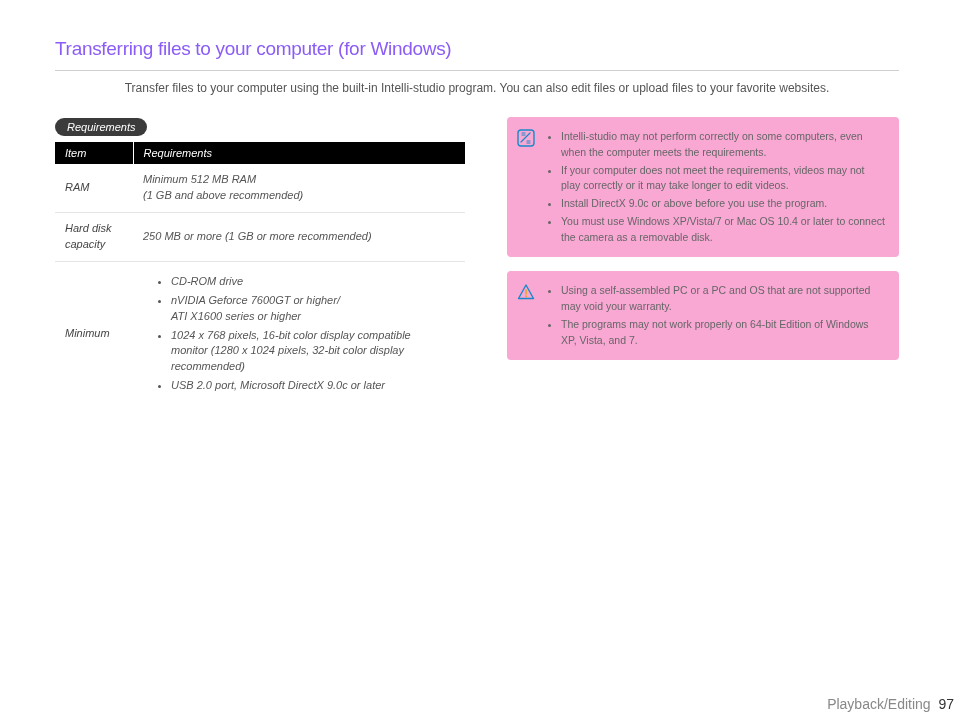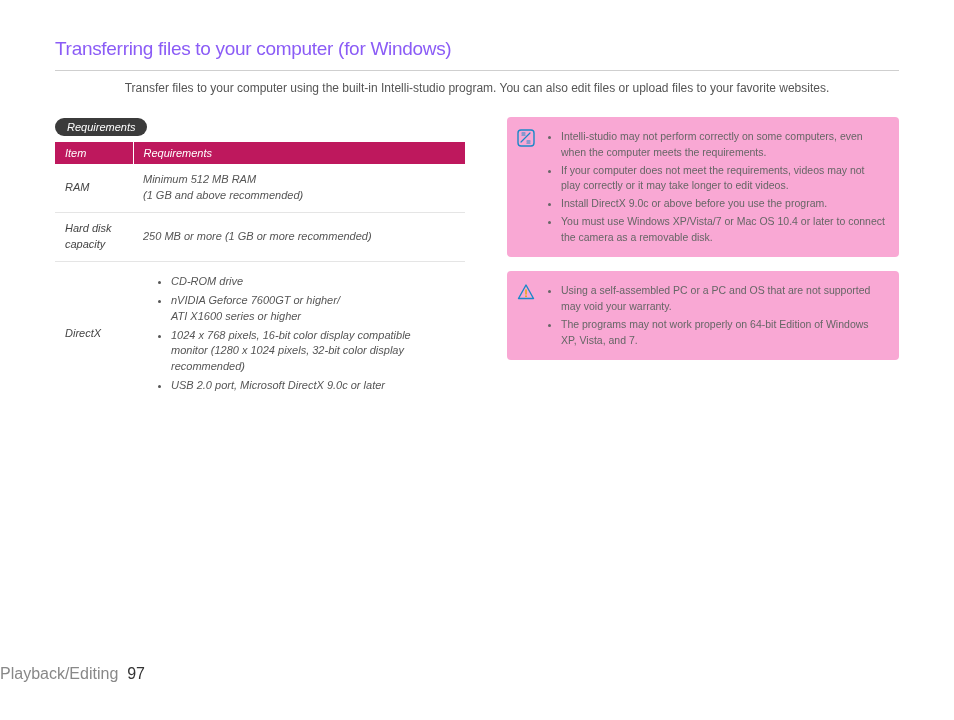--- a/index.html
+++ b/index.html
@@ -44,21 +44,21 @@
     padding: 3px 12px;
     border-radius: 10px;
     margin-bottom: 6px;
   }
   table {
     width: 100%;
     border-collapse: collapse;
     font-size: 11px;
   }
   thead th {
-    background: #be185d;
+    background: #000000;
     color: #fff;
     font-weight: normal;
     text-align: left;
     padding: 5px 10px;
   }
   thead th:first-child { width: 78px; border-right: 1px solid #fff; }
   tbody td {
     border-bottom: 1px solid #e5e5e5;
     padding: 8px 10px;
     vertical-align: middle;
@@ -92,25 +92,25 @@
   .notebox ul li { margin: 2px 0; }
   .icon-wrap {
     flex: 0 0 18px;
     display: flex;
     justify-content: center;
     padding-top: 2px;
   }
   .icon-wrap svg { display: block; }
   .footer {
     position: absolute;
-    bottom: 37px;
+    bottom: 8px;
     left: 0;
     width: 100%;
-    text-align: left;
-    font-size: 16px;
+    text-align: right;
+    font-size: 14px;
     color: #888;
   }
   .footer .pg { color: #333; }
 </style>
 </head>
 <body>
 
 <h1 class="title">Transferring files to your computer (for Windows)</h1>
 <hr class="rule">
 <p class="intro">Transfer files to your computer using the built-in Intelli-studio program. You can also edit files or upload files to your favorite websites.</p>
@@ -129,21 +129,21 @@
         <tr>
           <td>RAM</td>
           <td style="white-space:pre-line">Minimum 512 MB RAM
 (1 GB and above recommended)</td>
         </tr>
         <tr>
           <td style="white-space:normal">Hard disk capacity</td>
           <td>250 MB or more (1 GB or more recommended)</td>
         </tr>
         <tr>
-          <td>DirectX</td>
+          <td>Minimum</td>
           <td>
             <ul class="others-list">
               <li>CD-ROM drive</li>
               <li style="white-space:pre-line">nVIDIA Geforce 7600GT or higher/
 ATI X1600 series or higher</li>
               <li>1024 x 768 pixels, 16-bit color display compatible monitor (1280 x 1024 pixels, 32-bit color display recommended)</li>
               <li>USB 2.0 port, Microsoft DirectX 9.0c or later</li>
             </ul>
           </td>
         </tr>

